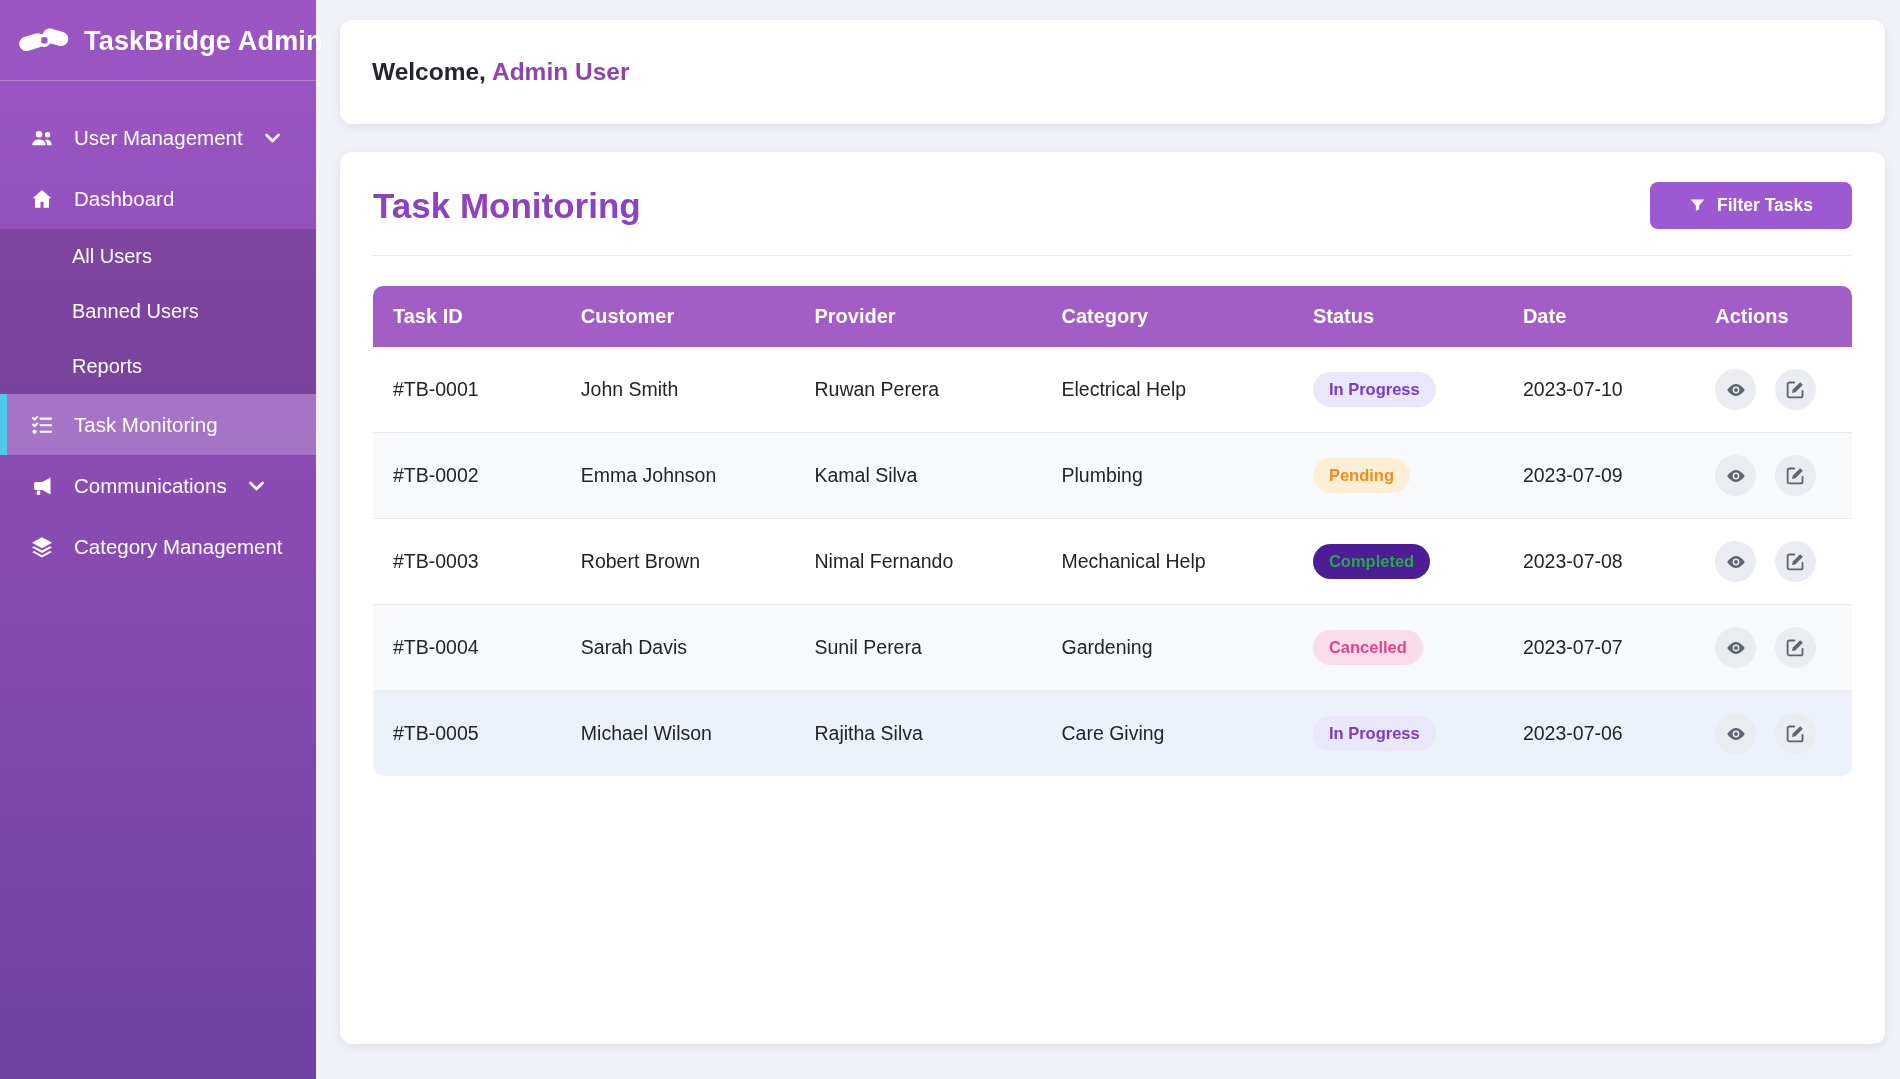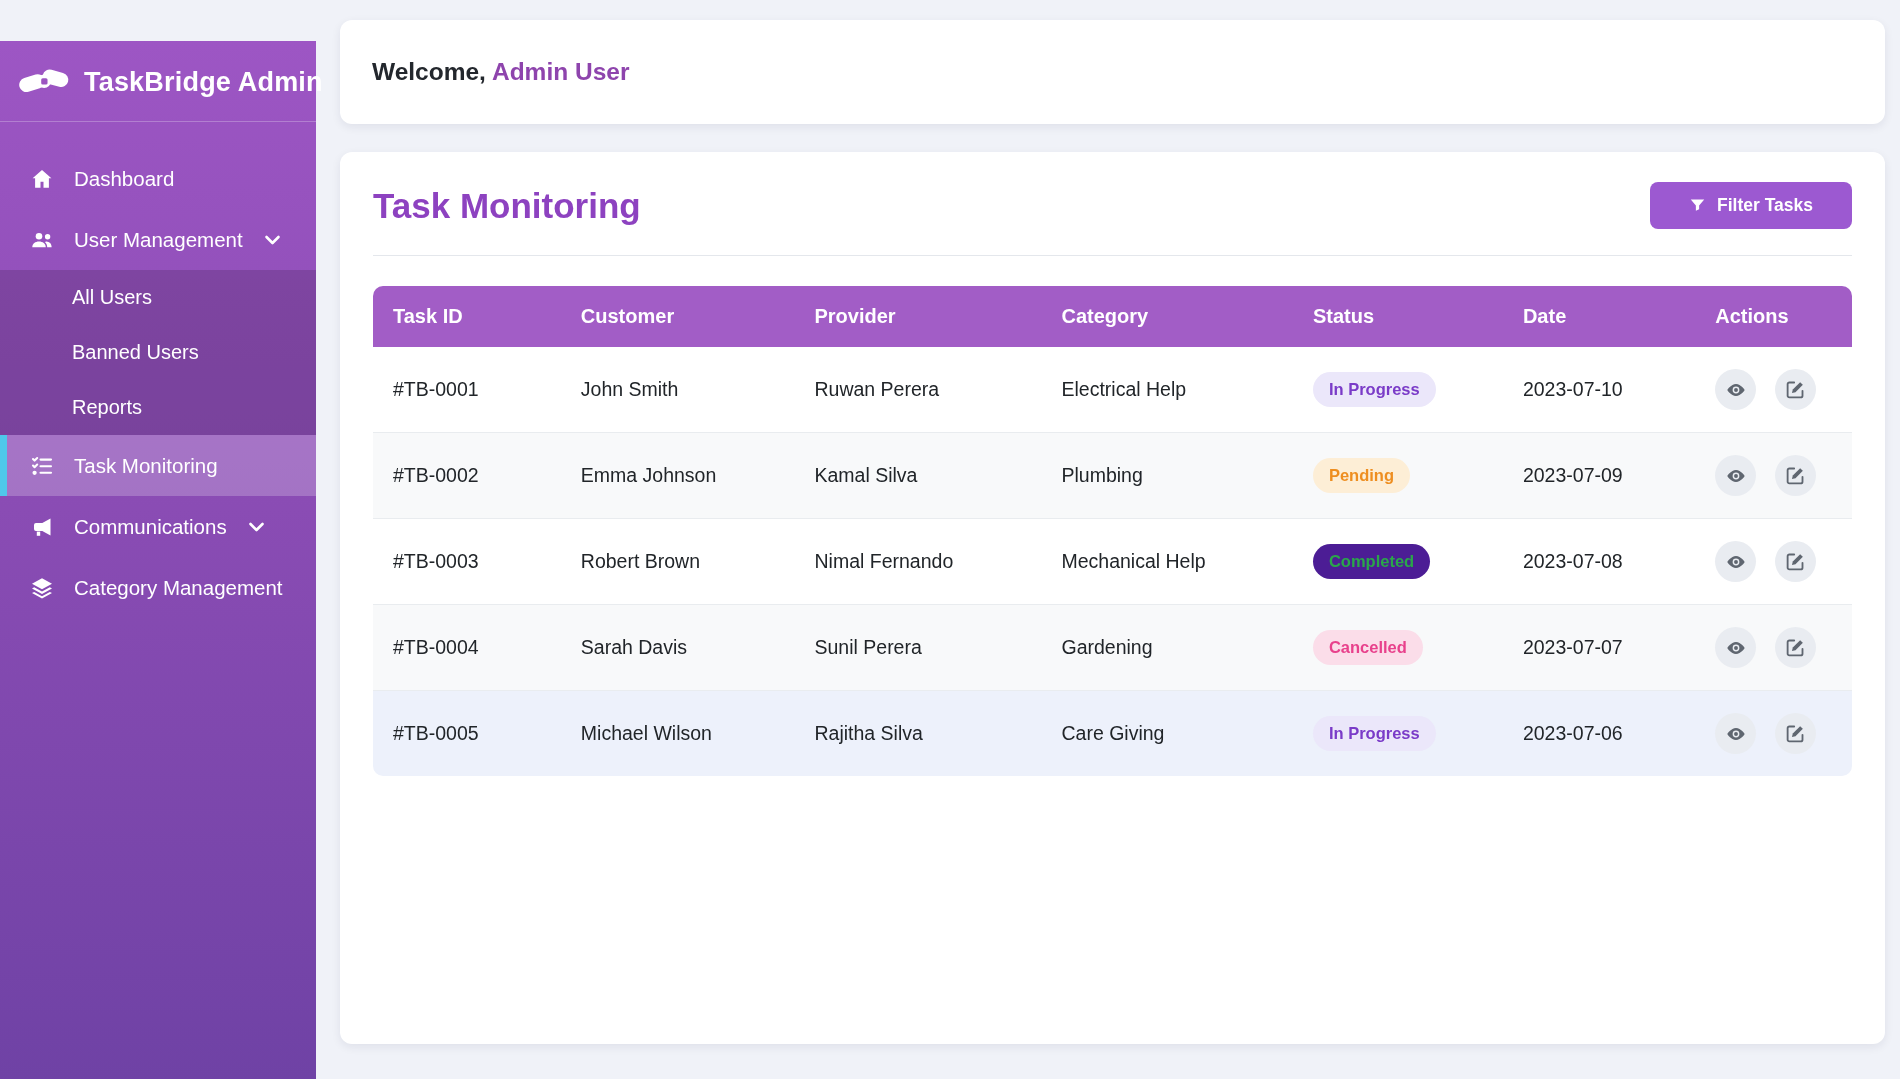--- a/index.html
+++ b/index.html
@@ -6,21 +6,21 @@
   html, body { width: 1900px; height: 1079px; }
   body {
     background: #f0f2f8;
     font-family: "Liberation Sans", "DejaVu Sans", sans-serif;
     overflow: hidden;
   }
   
   .sidebar {
     position: fixed; left: 0; top: 0; bottom: 0; width: 316px;
     background: linear-gradient(180deg, #9d56c4 0%, #8a4cb4 45%, #6f42a5 100%);
-    color: #fff; z-index: 5; margin-top: 41px;
+    color: #fff; z-index: 5;
   }
   .brand {
     display: flex; align-items: center; gap: 12px;
     padding: 22px 18px 20px 18px;
     border-bottom: 1px solid rgba(255,255,255,0.25);
   }
   .brand-icon svg { display: block; }
   .brand-text { font-size: 27px; font-weight: bold; letter-spacing: .2px; white-space: nowrap; }
   .nav { padding-top: 26px; }
   .nav-item {
@@ -112,42 +112,42 @@
         </g>
         <rect x="27.5" y="17.5" width="7.5" height="7.5" rx="1.8" fill="#9c55c1"></rect>
       </svg>
     </span>
     <span class="brand-text">TaskBridge Admin</span>
   </div>
 
   <nav class="nav">
     <div class="nav-item">
       <span class="nicon">
-        <svg width="26" height="24" viewBox="0 0 24 24" fill="#fff">
-            <path d="M12 3L2.6 11.2h2.5v9.6h5.4v-6.1h3v6.1h5.4v-9.6h2.5z"></path>
-          </svg>
-      </span>
-      <span>Dashboard</span>
-    </div>
-
-    <div class="nav-item">
-      <span class="nicon">
         <svg width="28" height="24" viewBox="0 0 24 24" fill="#fff">
           <circle cx="9" cy="8.3" r="3.3"></circle>
           <path d="M2.3 18.8c0-3.3 3-5.4 6.7-5.4s6.7 2.1 6.7 5.4v.4H2.3z"></path>
           <circle cx="17.6" cy="8.8" r="2.7"></circle>
           <path d="M16.4 13.5c3 .3 5.2 2.2 5.2 5.2v.5h-4.4c0-2.3-.9-4.1-2.4-5.3z"></path>
         </svg>
       </span>
       <span>User Management</span>
       <span class="chev">
         <svg width="17" height="12" viewBox="0 0 16 12" fill="none" stroke="#fff" stroke-width="2.6" stroke-linecap="round" stroke-linejoin="round">
             <path d="M2 3l6 6 6-6"></path>
           </svg>
       </span>
+    </div>
+
+    <div class="nav-item">
+      <span class="nicon">
+        <svg width="26" height="24" viewBox="0 0 24 24" fill="#fff">
+            <path d="M12 3L2.6 11.2h2.5v9.6h5.4v-6.1h3v6.1h5.4v-9.6h2.5z"></path>
+          </svg>
+      </span>
+      <span>Dashboard</span>
     </div>
 
     <div class="submenu">
       <div class="submenu-item">
         <span>All Users</span>
       </div>
       <div class="submenu-item">
         <span>Banned Users</span>
       </div>
       <div class="submenu-item">

